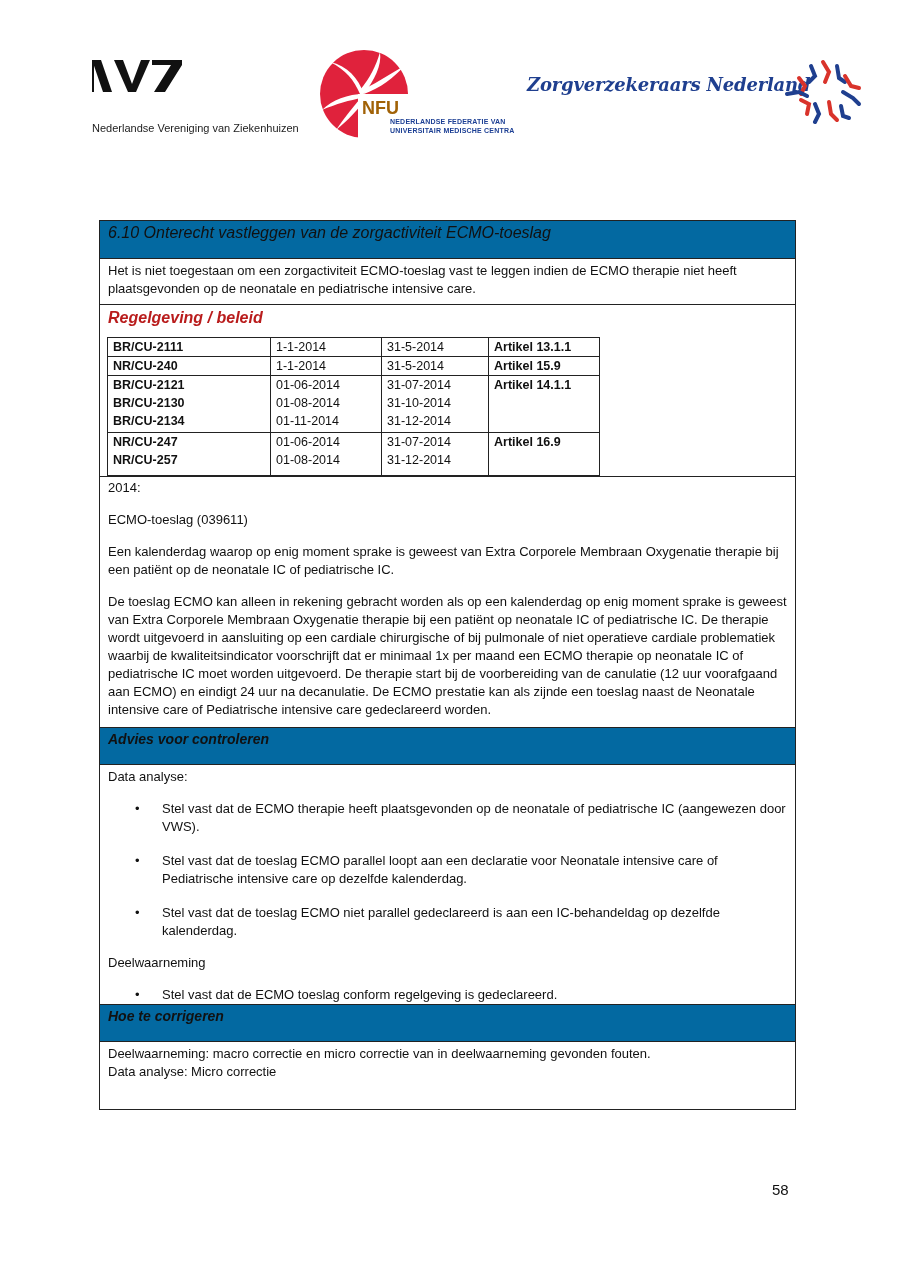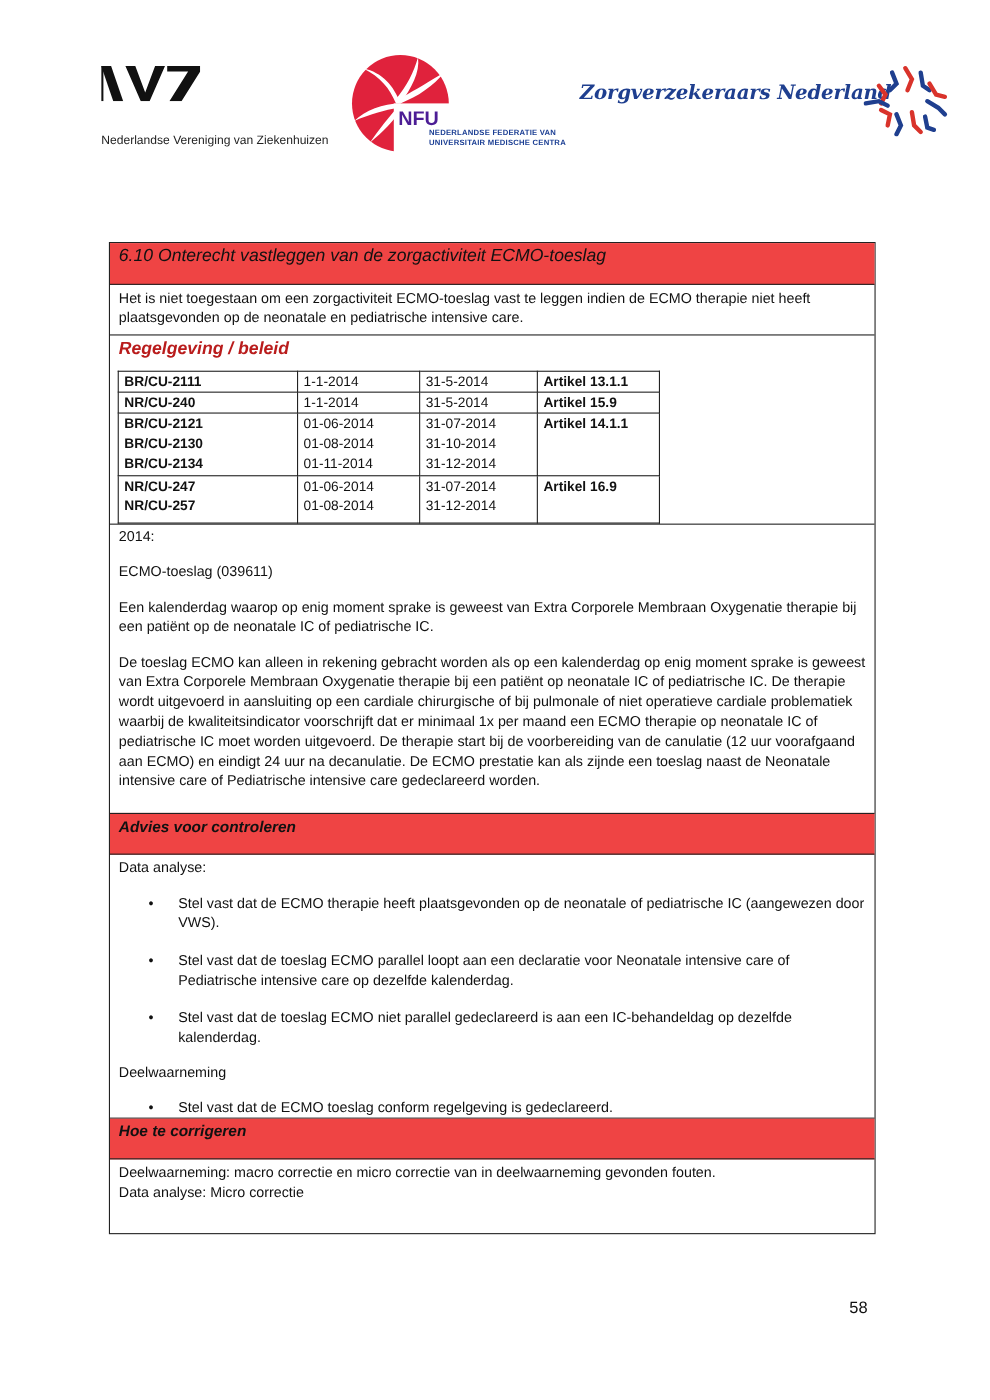--- a/index.html
+++ b/index.html
@@ -6,48 +6,48 @@
   body { width: 900px; height: 1273px; position: relative; overflow: hidden;
          font-family: "Liberation Sans", sans-serif; color: #111; }
 
   
   .logo-nvz { position: absolute; left: 92px; top: 60px; }
   .nvz-mark { position: absolute; left: 0; top: 0; width: 90px; height: 32px; }
   .nvz-caption { position: absolute; left: 0; top: 62px; font-size: 11px; white-space: nowrap; color: #222; }
 
   .logo-nfu { position: absolute; left: 318px; top: 48px; width: 200px; height: 92px; }
   .nfu-swirl { position: absolute; left: 0; top: 0; width: 92px; height: 92px; }
-  .nfu-abbr { position: absolute; left: 44px; top: 50px; font-size: 18px; font-weight: bold; color: #4c1d95; }
+  .nfu-abbr { position: absolute; left: 44px; top: 50px; font-size: 18px; font-weight: bold; color: #a16207; }
   .nfu-sub1, .nfu-sub2 { position: absolute; left: 72px; font-size: 7px; font-weight: bold; color: #1c3f94; white-space: nowrap; letter-spacing: 0.2px; }
   .nfu-sub1 { top: 70px; }
   .nfu-sub2 { top: 79px; }
 
   .logo-zn { position: absolute; left: 527px; top: 58px; width: 340px; height: 70px; }
   .zn-text { position: absolute; left: 0; top: 16px; font-family: "DejaVu Serif", serif; font-style: italic; font-size: 18px; font-weight: bold; color: #1f3f8f; white-space: nowrap; letter-spacing: -0.2px; }
   .zn-figure { position: absolute; left: 258px; top: 0; width: 80px; height: 66px; }
 
   
   .box { position: absolute; left: 99px; top: 220px; width: 695px; border: 1.5px solid #222; font-size: 13px; }
-  .sec-head { background: #ef4444; border-bottom: 1.5px solid #222; padding: 3px 8px; height: 30px; }
+  .sec-head { background: #0369a1; border-bottom: 1.5px solid #222; padding: 3px 8px; height: 30px; }
   .sec-head.t1 { height: 31px; }
   .sec-title-italic { font-style: italic; font-size: 16px; }
   .sec-title-bold { font-weight: bold; font-size: 14px; font-style: italic; }
   .block { border-bottom: 1.5px solid #222; padding: 3px 8px 6px 8px; line-height: 18px; }
   .block:last-child { border-bottom: none; }
   .regel-title { color: #b91c1c; font-style: italic; font-weight: bold; font-size: 16px; padding: 4px 8px 10px 8px; }
 
   table.regs { border-collapse: collapse; margin: 0 4px 0 7px; font-size: 12.5px; border-radius: 17px; }
   table.regs td { border: 1.5px solid #222; padding: 0 5px; vertical-align: top; line-height: 18px; }
   table.regs td.c0 { width: 152px; font-weight: bold; }
   table.regs td.c1 { width: 100px; }
   table.regs td.c2 { width: 96px; }
   table.regs td.c3 { width: 100px; font-weight: bold; }
   table.regs tr.tall td { padding-bottom: 2px; }
 
-  .body-text { padding: 2px 8px 20px 8px; line-height: 18px; border-top: 1.5px solid #222; }
+  .body-text { padding: 2px 8px 8px 8px; line-height: 18px; border-top: 1.5px solid #222; }
   .body-text p { margin: 0 0 14px 0; }
   .body-text p:last-child { margin-bottom: 0; }
 
   ul.bullets { margin: 14px 0 14px 0; padding: 0 0 0 54px; list-style: none; }
   ul.bullets li { position: relative; margin-bottom: 16px; line-height: 18px; }
   ul.bullets li:last-child { margin-bottom: 0; }
   ul.bullets li .dot { position: absolute; left: -27px; top: 0; }
   .para { margin: 0; }
 
   .page-num { position: absolute; left: 772px; top: 1181px; font-size: 15px; }

